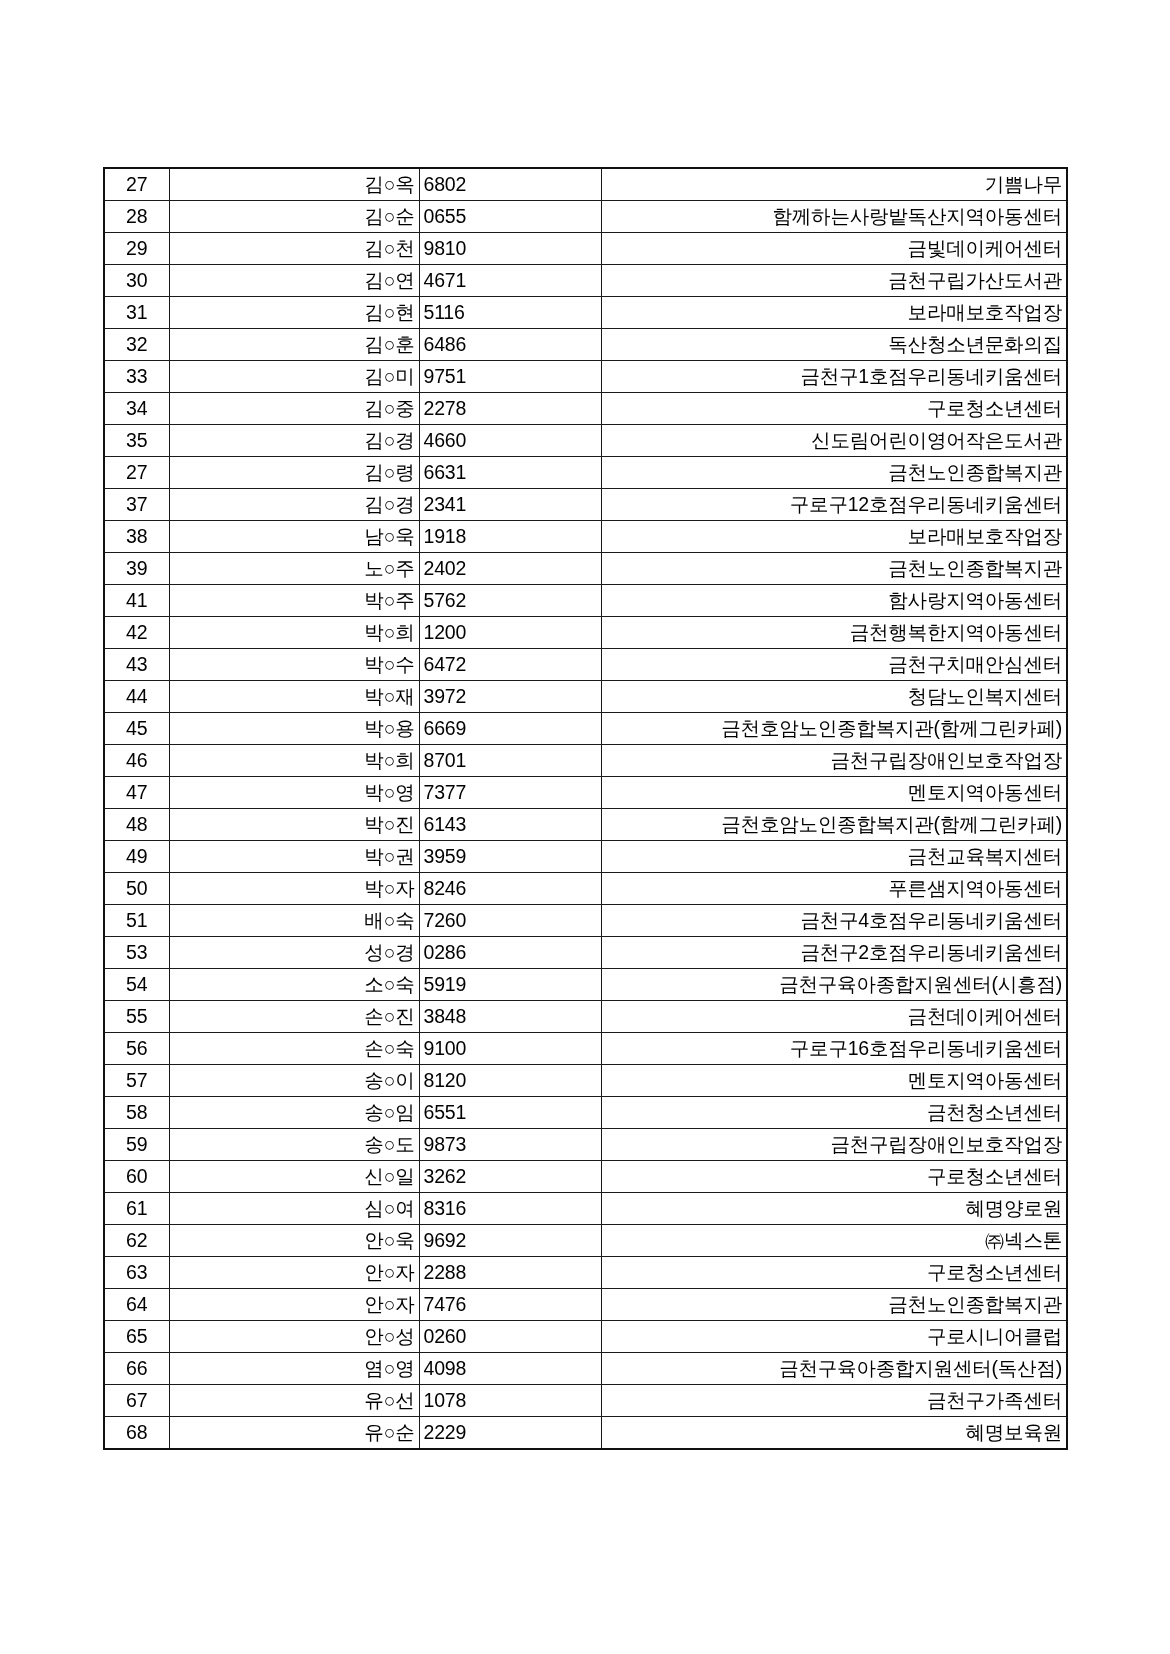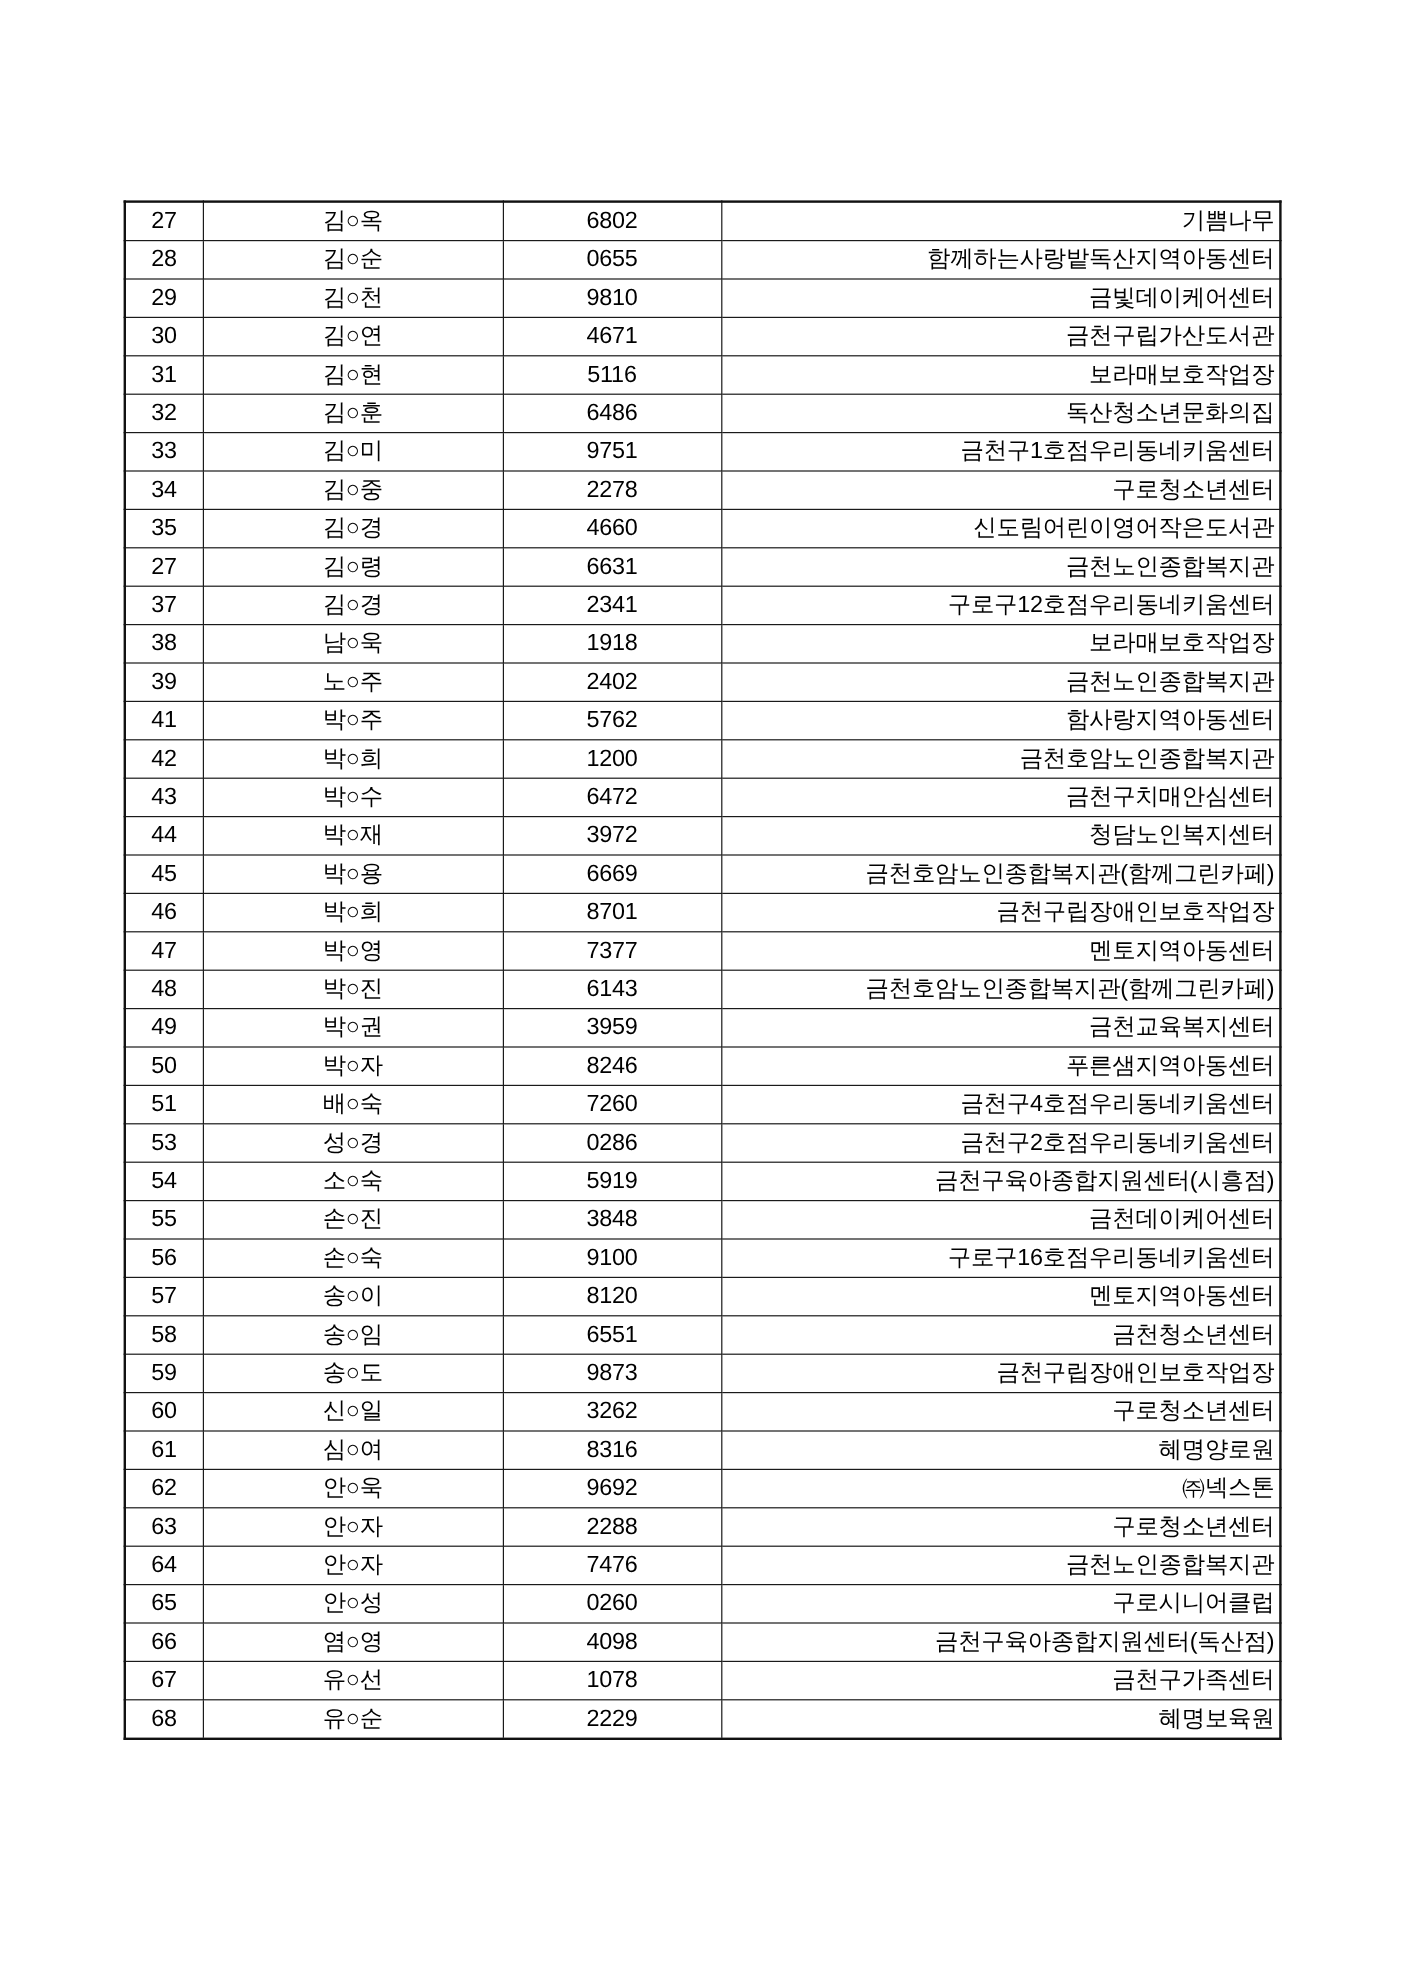--- a/index.html
+++ b/index.html
@@ -49,24 +49,24 @@
     vertical-align: middle;
     white-space: nowrap;
     overflow: hidden;
     letter-spacing: -0.2px;
   }
   td.no {
     text-align: center;
     font-size: 19px;
   }
   td.name {
-    text-align: center;
+    text-align: right;
   }
   td.code {
-    text-align: center;
+    text-align: left;
     letter-spacing: 0.5px;
   }
   td.org {
     text-align: right;
     font-size: 19px;
     letter-spacing: -0.6px;
   }
   
   table.roster {
     border: 2px solid #111111;
@@ -166,21 +166,21 @@
           <tr>
             <td class="no">41</td>
             <td class="name">박○주</td>
             <td class="code">5762</td>
             <td class="org">함사랑지역아동센터</td>
           </tr>
           <tr>
             <td class="no">42</td>
             <td class="name">박○희</td>
             <td class="code">1200</td>
-            <td class="org">금천호암노인종합복지관</td>
+            <td class="org">금천행복한지역아동센터</td>
           </tr>
           <tr>
             <td class="no">43</td>
             <td class="name">박○수</td>
             <td class="code">6472</td>
             <td class="org">금천구치매안심센터</td>
           </tr>
           <tr>
             <td class="no">44</td>
             <td class="name">박○재</td>

